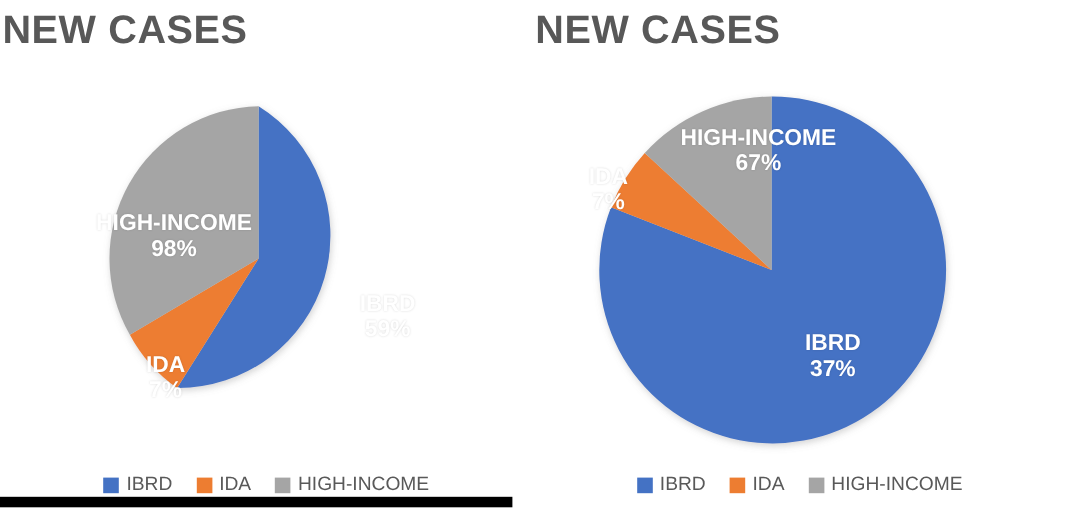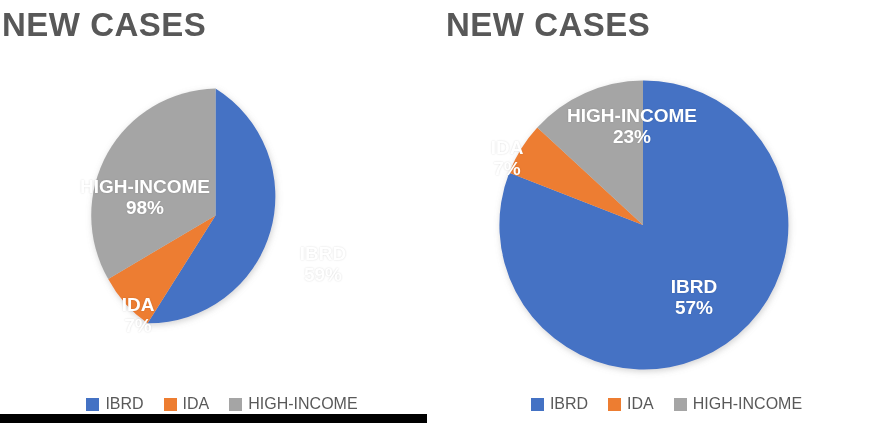--- a/index.html
+++ b/index.html
@@ -180,26 +180,26 @@
 
           <path d="M 145 145 L 11.2 92.7 A 144.5 144.5 0 0 1 39.3 47.5 Z" fill="#ED7D31"></path>
 
           <path d="M 145 145 L 39.3 47.5 A 144.5 144.5 0 0 1 145 0.5 Z" fill="#A5A5A5"></path>
         </g>
       </svg>
     </div>
 
     <div class="slice-label" id="c2-high">
       <span>HIGH-INCOME</span><br>
-      <span>23%</span>
+      <span>67%</span>
     </div>
 
     <div class="slice-label" id="c2-ibrd">
       <span>IBRD</span><br>
-      <span>57%</span>
+      <span>37%</span>
     </div>
 
     <div class="slice-label" id="c2-ida">
       <span>IDA</span><br>
       <span>7%</span>
     </div>
 
     <div class="legend">
       <div class="legend-item">
         <span class="legend-swatch" style="background:#4472C4"></span>

